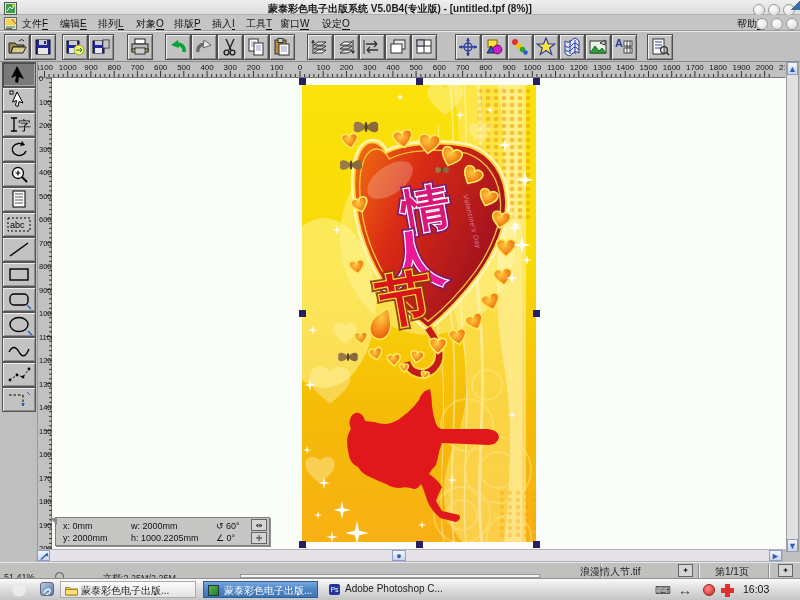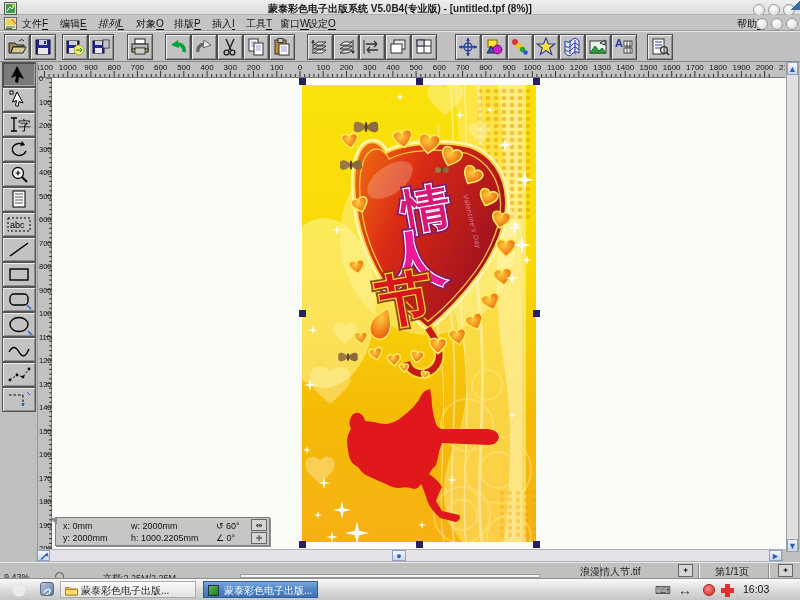--- a/index.html
+++ b/index.html
@@ -75,27 +75,27 @@
 <div class="abs" id="menubar">
   <div class="abs" style="left:4px;top:1px;width:13px;height:13px"><svg width="13" height="13" viewBox="0 0 13 13">
         <rect x="0.5" y="0.5" width="12" height="12" fill="#e8e4d0" stroke="#666"></rect>
         <rect x="2" y="2" width="9" height="6" fill="#f5d34a"></rect>
         <path d="M2 10h9M2 11.5h6" stroke="#4a7a3a"></path>
         <path d="M8 2l4 5" stroke="#c44"></path>
       </svg></div>
   <div id="menu-items">
       <span class="abs menu-item" style="left: 22px;">文件<u>F</u></span>
       <span class="abs menu-item" style="left: 60px;">编辑<u>E</u></span>
-      <span class="abs menu-item" style="left: 98px; font-style: italic;">排列<u>L</u></span>
+      <span class="abs menu-item" style="left: 98px;">排列<u>L</u></span>
       <span class="abs menu-item" style="left: 136px;">对象<u>O</u></span>
       <span class="abs menu-item" style="left: 174px;">排版<u>P</u></span>
       <span class="abs menu-item" style="left: 212px;">插入<u>I</u></span>
       <span class="abs menu-item" style="left: 246px;">工具<u>T</u></span>
       <span class="abs menu-item" style="left: 280px;">窗口<u>W</u></span>
-      <span class="abs menu-item" style="left: 308px;">设定<u>O</u></span>
+      <span class="abs menu-item" style="left: 322px;">设定<u>O</u></span>
     </div>
   <span class="abs menu-item" style="left:737px"><span>帮助</span><u>H</u></span>
   <div class="abs winbtn" style="right:32px;top:3px"></div>
   <div class="abs winbtn" style="right:17px;top:3px"></div>
   <div class="abs winbtn" style="right:2px;top:3px"></div>
 </div>
 
 <div class="abs" id="toolbar">
     <div class="abs tbtn" style="left:4px">
       <svg viewBox="0 0 20 20">
@@ -1174,21 +1174,21 @@
   <div class="abs sep" style="left:600px"></div>
   <span class="abs" style="left:580px;top:2px">浪漫情人节.tif</span>
   <div class="abs minibtn" style="left:678px;top:1px;width:15px;height:13px">✦</div>
   <div class="abs sep" style="left:698px"></div>
   <span class="abs" style="left:715px;top:2px">第1/1页</span>
   <div class="abs sep" style="left:768px"></div>
   <div class="abs minibtn" style="left:778px;top:1px;width:15px;height:13px">✦</div>
 </div>
 
 <div class="abs" id="sliver">
-  <span class="abs" style="left:4px;top:1px">9.43%</span>
+  <span class="abs" style="left:4px;top:1px">51.41%</span>
   <span class="abs" style="left:55px;top:1px;width:9px;height:9px;border:1px solid #555;border-radius:50%"></span>
   <span class="abs" style="left:103px;top:1px">文档:2.25M/2.25M</span>
   <div class="abs" style="left:240px;top:3px;width:300px;height:4px;background:#f4f4f4;border:1px solid #999"></div>
 </div>
 
 <div class="abs" id="taskbar">
   <div class="abs" style="left:10px;top:2px;width:18px;height:18px"><svg width="18" height="18" viewBox="0 0 18 18">
         <path d="M9.5 4.5c2-1.5 4.5-1 5.5 1.5s0.5 5.5-1 7.5-3.5 2.5-5 1.5c-1.5 1-3.5 0.5-5-1.5s-2-5-1-7.5 3.5-3 5.5-1.5z" fill="#ececec" opacity="0.95"></path>
         <path d="M9 4.8C8.6 3 9.6 1.8 11 1.2c0.3 1.6-0.6 3-2 3.6z" fill="#e2e2e2"></path>
       </svg></div>
@@ -1199,20 +1199,24 @@
     <div class="abs" style="left:4px;top:3px;width:13px;height:11px"><svg width="13" height="11" viewBox="0 0 13 11">
           <path d="M0.5 2.5h4l1.5 1.5h6.5v6h-12z" fill="#f0c948" stroke="#a8862a"></path>
           <path d="M0.5 4.5h12v5.5h-12z" fill="#ffdf70" stroke="#a8862a"></path>
         </svg></div>
     <span class="tasklabel">蒙泰彩色电子出版...</span>
   </div>
   <div class="abs taskbtn active" style="left:203px;width:115px">
     <div class="abs" style="left:4px;top:3px;width:11px;height:11px;background:linear-gradient(135deg,#57b847,#1c7c2e);border:1px solid #234"></div>
     <span class="tasklabel">蒙泰彩色电子出版...</span>
   </div>
+  <div class="abs taskbtn" style="left:325px;width:125px">
+    <div class="abs" style="left:4px;top:3px;width:11px;height:11px;background:#26359b;border-radius:2px;color:#fff;font-size:7px;text-align:center;line-height:11px">Ps</div>
+    <span class="tasklabel">Adobe Photoshop C...</span>
+  </div>
   <span class="abs" style="left:655px;top:5px;font-size:11px;color:#333">⌨</span>
   <span class="abs" style="left:678px;top:3px;font-size:14px;font-weight:bold;color:#444">↔</span>
   <div class="abs" style="left:703px;top:5px;width:12px;height:12px;border-radius:50%;background:radial-gradient(circle at 40% 35%,#ff8a8a,#cc2222);border:1px solid #992222"></div>
   <div class="abs" style="left:721px;top:5px;width:13px;height:13px">
     <div class="abs" style="left:4px;top:0;width:5px;height:13px;background:#e23030"></div>
     <div class="abs" style="left:0;top:4px;width:13px;height:5px;background:#e23030"></div>
   </div>
   <span class="abs" style="left:743px;top:4px;font-size:10.5px;color:#111">16:03</span>
 </div>
 

